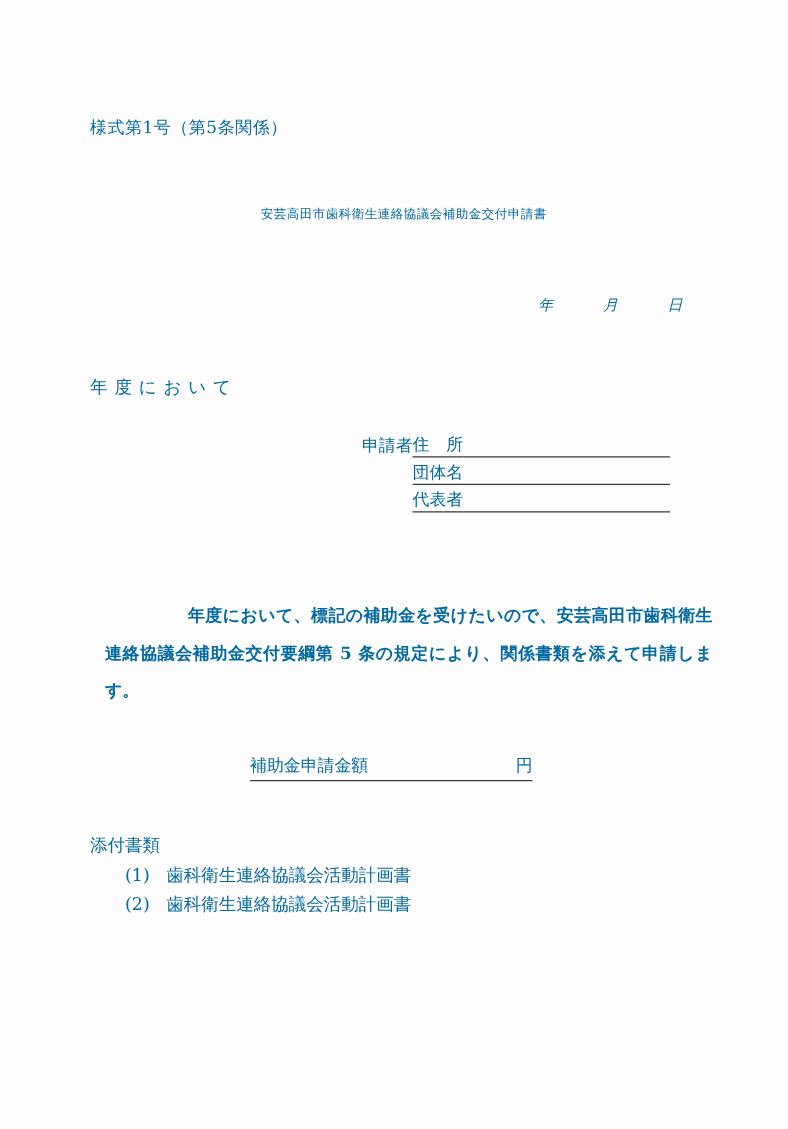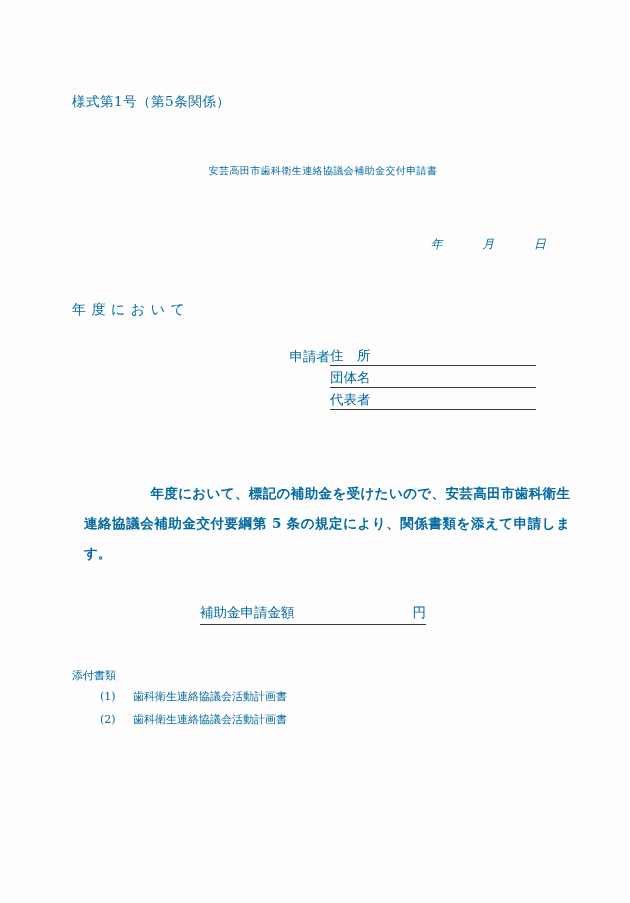--- a/index.html
+++ b/index.html
@@ -128,21 +128,21 @@
   .amount-line .amount-blank {
     display: inline-block;
     width: 118px;
   }
 
   
   .attachments {
     position: absolute;
     left: 72px;
     top: 668px;
-    font-size: 11px;
+    font-size: 14px;
   }
   .attachments-title {
     white-space: nowrap;
     margin-bottom: 6px;
   }
   .attachment-item {
     display: flex;
     align-items: baseline;
     height: 23px;
     padding-left: 28px;

